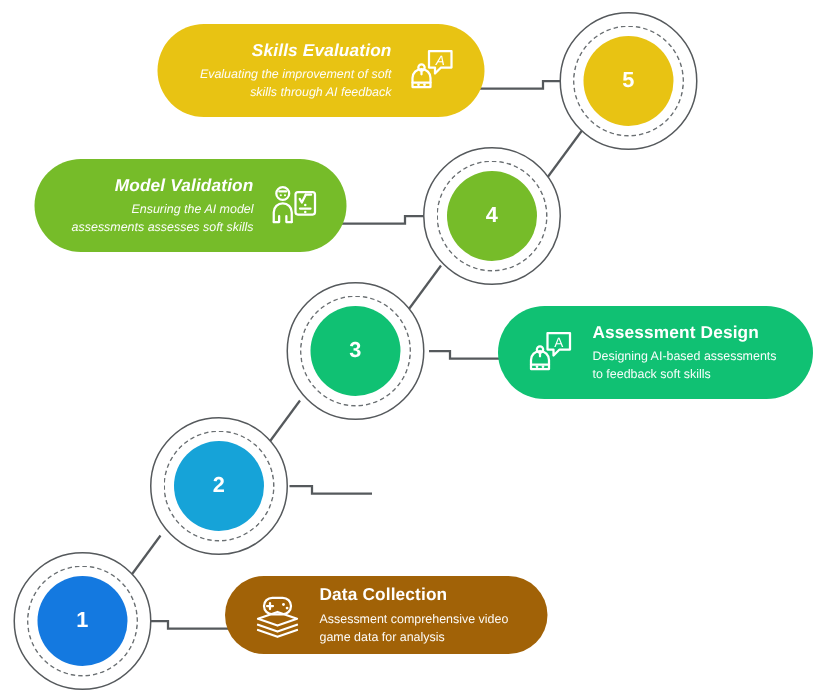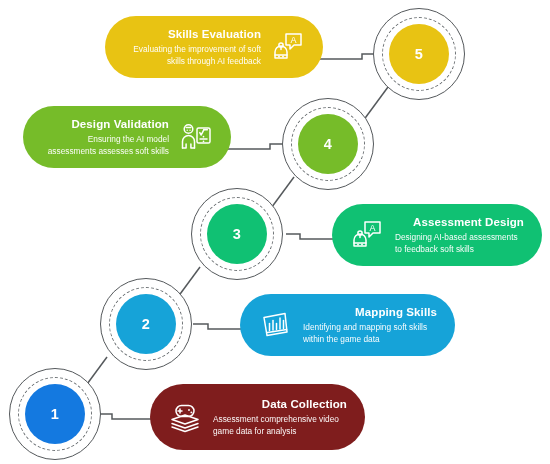--- a/index.html
+++ b/index.html
@@ -43,27 +43,27 @@
     color:#ffffff;
     padding:10px 18px;
   }
   .pill .txt{display:flex;flex-direction:column;justify-content:center;}
   .pill .ttl{font-size:11.5px;font-weight:bold;line-height:1.25;letter-spacing:.1px;}
   .pill .desc{font-size:8.3px;line-height:1.42;margin-top:3px;opacity:.97;}
   .pill .ico{flex:0 0 auto;display:flex;align-items:center;justify-content:center;}
   .pill .ico svg{display:block;}
 
   
-  .pill.right-al{justify-content:flex-end;}
+  .pill.right-al{justify-content:flex-end;font-style:italic;}
   .pill.right-al .txt{align-items:flex-end;text-align:right;}
   .pill.right-al .ico{margin-left:10px;}
 
   
   .pill.left-al{justify-content:flex-start;}
-  .pill.left-al .txt{align-items:flex-end;text-align:left;}
+  .pill.left-al .txt{align-items:flex-start;text-align:left;}
   .pill.left-al .ico{margin-right:11px;}
 </style>
 </head>
 <body>
 
 <div id="stage">
 
   <svg id="wires" viewBox="0 0 550 464" xmlns="http://www.w3.org/2000/svg">
     <g fill="none" stroke="#55595c" stroke-width="1.5">
 
@@ -98,21 +98,21 @@
         <path d="M4 22 a6 6 0 0 1 12 0 v6 h-12 z"></path>
         <path d="M4 25 h12"></path>
         <circle cx="8" cy="26.5" r="0.9" fill="#ffffff" stroke="none"></circle>
         <circle cx="12" cy="26.5" r="0.9" fill="#ffffff" stroke="none"></circle>
       </svg>
     </div>
   </div>
 
   <div class="pill right-al" style="left:23px;top:106px;width:208px;height:62px;background:#76bc29;">
     <div class="txt">
-      <div class="ttl">Design Validation</div>
+      <div class="ttl">Model Validation</div>
       <div class="desc">Ensuring the AI model assessments assesses soft skills</div>
     </div>
     <div class="ico">
       <svg width="34" height="34" viewBox="0 0 34 34" fill="none" stroke="#ffffff" stroke-width="1.5" stroke-linecap="round" stroke-linejoin="round">
         <circle cx="9.5" cy="9" r="4.3"></circle>
         <path d="M7.2 7.6 h4.6"></path>
         <circle cx="8.2" cy="10.2" r="0.7" fill="#ffffff" stroke="none"></circle>
         <circle cx="11" cy="10.2" r="0.7" fill="#ffffff" stroke="none"></circle>
         <path d="M3.5 28 v-6.5 a6 6 0 0 1 12 0 V28"></path>
         <path d="M3.5 28 h3.6 v-4 M15.5 28 h-3.6 v-4"></path>
@@ -138,39 +138,22 @@
         <circle cx="8" cy="26.5" r="0.9" fill="#ffffff" stroke="none"></circle>
         <circle cx="12" cy="26.5" r="0.9" fill="#ffffff" stroke="none"></circle>
       </svg>
     </div>
     <div class="txt">
       <div class="ttl">Assessment Design</div>
       <div class="desc">Designing AI-based assessments to feedback soft skills</div>
     </div>
   </div>
 
-  <div class="pill left-al" style="left:240px;top:294px;width:215px;height:62px;background:#16a3d8;">
-    <div class="ico">
-      <svg width="34" height="34" viewBox="0 0 34 34" fill="none" stroke="#ffffff" stroke-width="1.5" stroke-linecap="round" stroke-linejoin="round">
-        <path d="M6 9.5 L27 5.5 L29 24 L9 27.5 Z"></path>
-        <path d="M11.5 22.5 v-7"></path>
-        <path d="M15 22 v-9.5"></path>
-        <path d="M18.5 21.5 v-6"></path>
-        <path d="M22 21 v-11"></path>
-        <path d="M25.5 20.5 v-8"></path>
-        <path d="M9.6 24.5 L28.6 21.5"></path>
-      </svg>
-    </div>
-    <div class="txt">
-      <div class="ttl">Mapping Skills</div>
-      <div class="desc">Identifying and mapping soft skills within the game data</div>
-    </div>
-  </div>
 
-  <div class="pill left-al" style="left:150px;top:384px;width:215px;height:66px;background:#7f1d1d;">
+  <div class="pill left-al" style="left:150px;top:384px;width:215px;height:52px;background:#a16207;">
     <div class="ico">
       <svg width="34" height="34" viewBox="0 0 34 34" fill="none" stroke="#ffffff" stroke-width="1.5" stroke-linecap="round" stroke-linejoin="round">
         <rect x="8" y="5.5" width="18" height="11" rx="5.5"></rect>
         <path d="M12 9 v4 M10 11 h4"></path>
         <circle cx="21" cy="10" r="0.95" fill="#ffffff" stroke="none"></circle>
         <circle cx="23.4" cy="12.4" r="0.95" fill="#ffffff" stroke="none"></circle>
         <path d="M4 19.5 L17 15 L30 19.5 L17 24 Z"></path>
         <path d="M4 23.5 L17 28 L30 23.5"></path>
         <path d="M4 27 L17 31.5 L30 27"></path>
       </svg>

